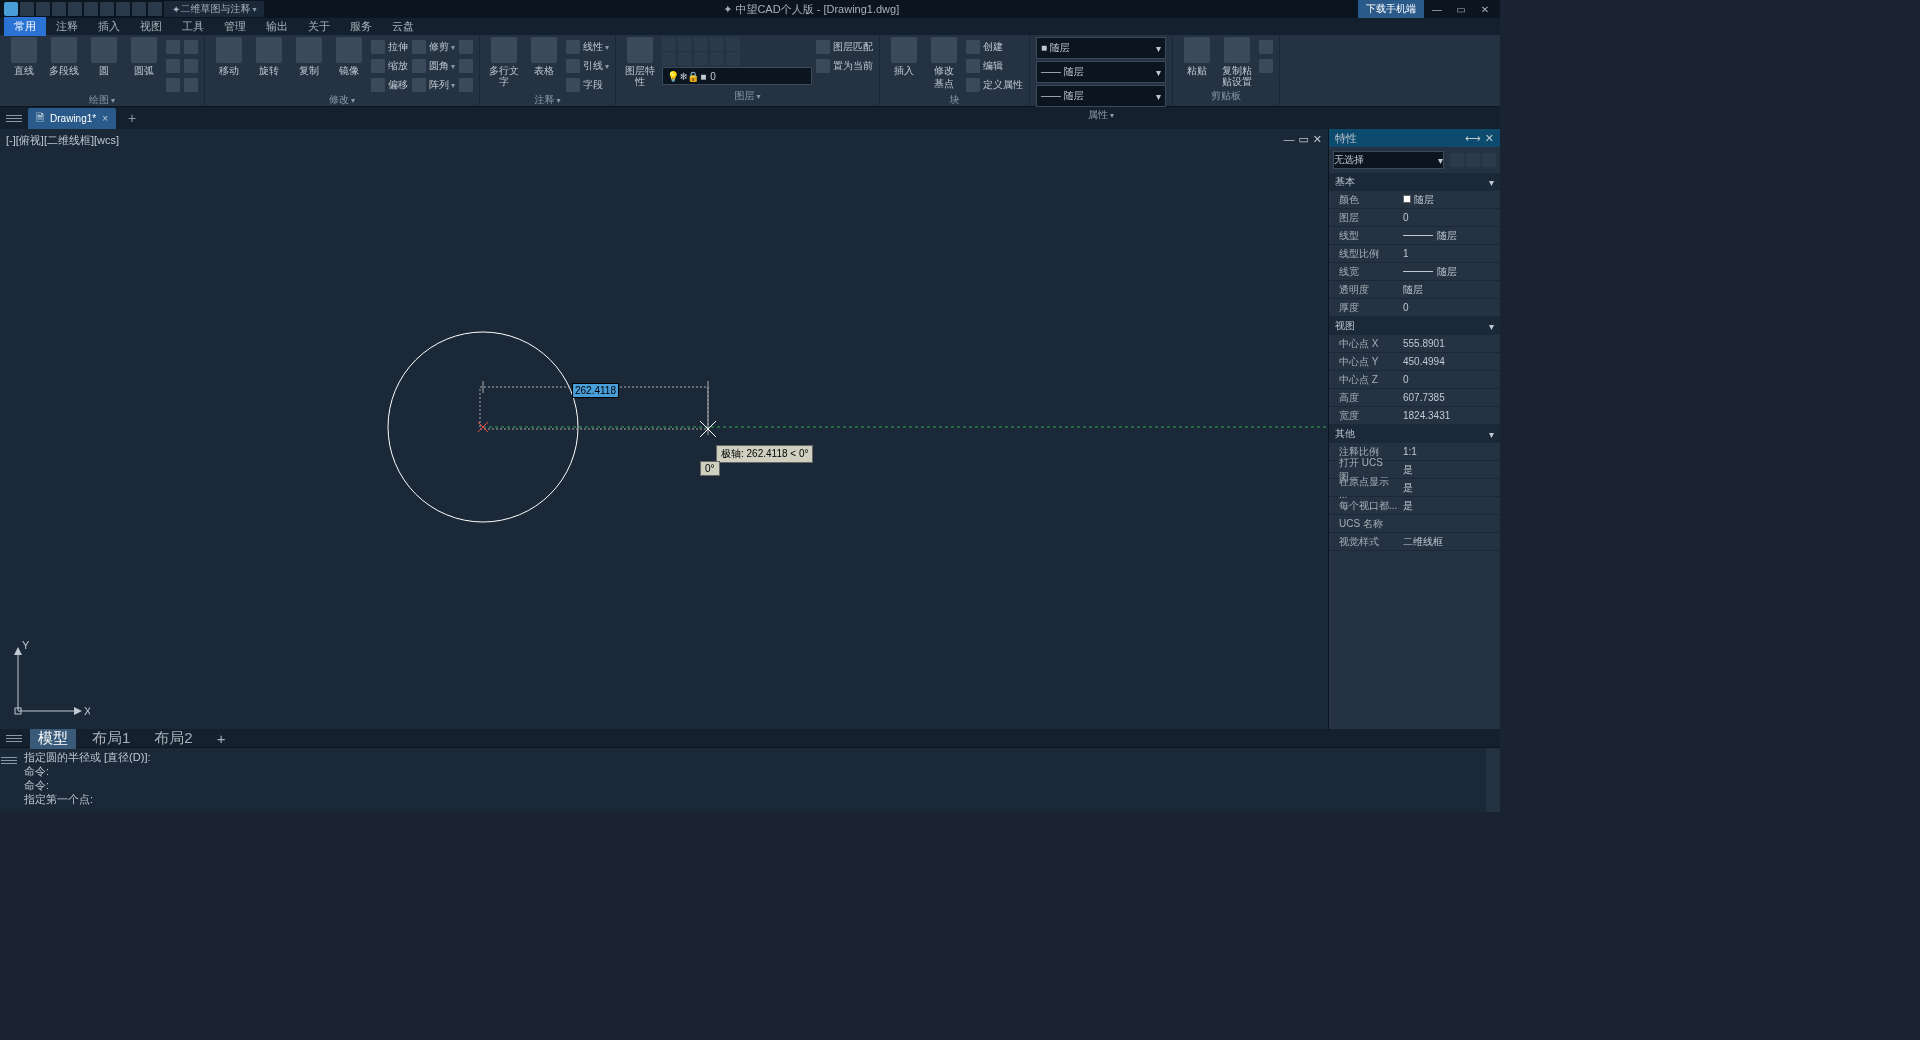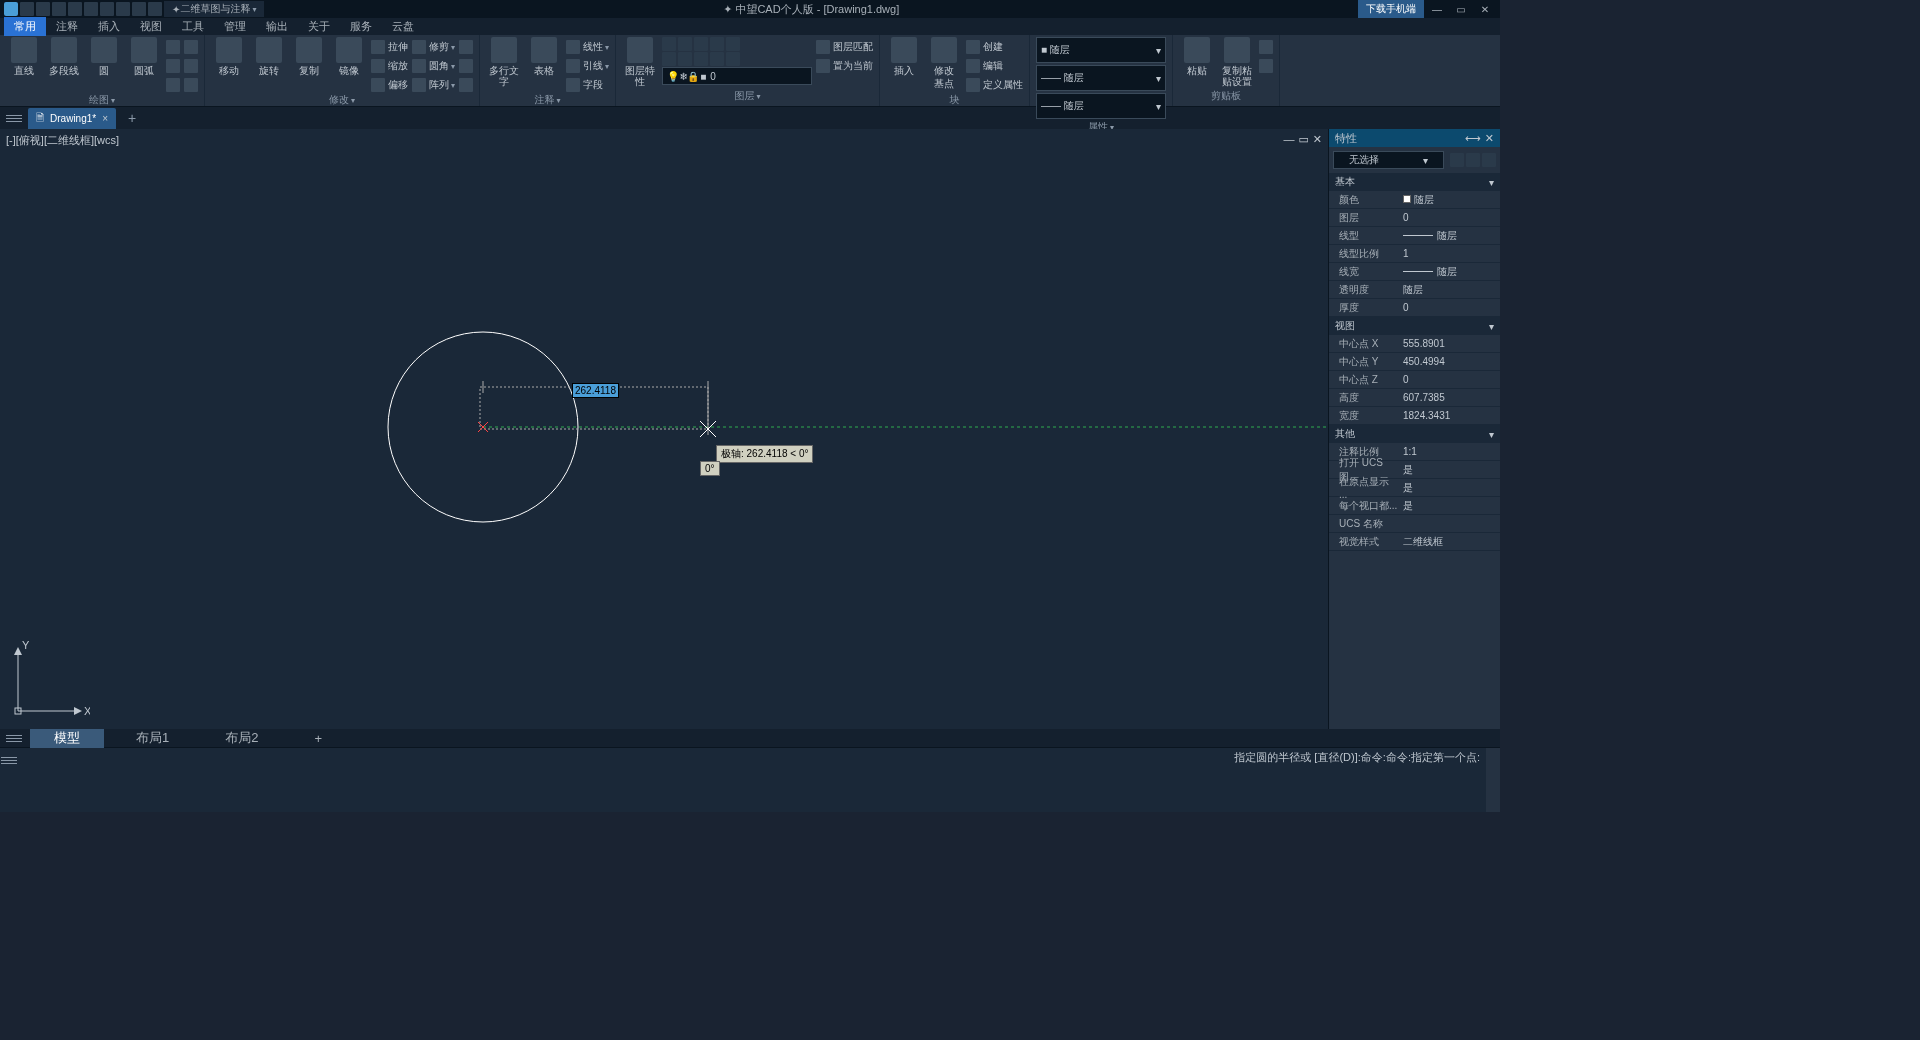--- a/index.html
+++ b/index.html
@@ -27,21 +27,21 @@
 .ribbon-panel-body { flex: 1; display: flex; align-items: flex-start; gap: 4px; }
 .ribbon-panel-title { text-align: center; font-size: 10px; color: #8a98a8; padding: 1px 0; }
 .rbtn-large { display: flex; flex-direction: column; align-items: center; width: 36px; gap: 2px; }
 .rbtn-large .ri { width: 26px; height: 26px; background: #3a4a5a; border-radius: 2px; }
 .rbtn-large .rl { font-size: 10px; color: #c0c8d0; line-height: 11px; text-align: center; }
 .rbtn-small { display: flex; align-items: flex-end; gap: 3px; height: 17px; }
 .rbtn-small .ri { width: 14px; height: 14px; background: #3a4a5a; border-radius: 1px; }
 .rbtn-small .rl { font-size: 10px; color: #c0c8d0; }
 .rcol { display: flex; flex-direction: column; gap: 2px; }
 .layer-combo { background: #0a1520; border: 1px solid #3a4a5a; height: 18px; width: 150px; display: flex; align-items: center; padding: 0 4px; font-size: 10px; }
-.prop-combo { background: #0a1520; border: 1px solid #3a4a5a; height: 22px; width: 130px; display: flex; align-items: center; padding: 12px 4px; font-size: 10px; justify-content: space-between; }
+.prop-combo { background: #0a1520; border: 1px solid #3a4a5a; height: 22px; width: 130px; display: flex; align-items: center; padding: 0 4px; font-size: 10px; justify-content: space-between; }
 
 
 .doctabs { height: 22px; background: #14202e; display: flex; align-items: center; padding: 0 6px; gap: 6px; }
 .hamburger { width: 16px; height: 16px; display: flex; flex-direction: column; justify-content: center; gap: 2px; }
 .hamburger span { height: 1px; background: #8a98a8; }
 .doctab { background: #2a5a8a; padding: 2px 8px; font-size: 10px; color: #fff; display: flex; align-items: center; gap: 6px; border-radius: 2px 2px 0 0; }
 .doctab .close { color: #c0c8d0; cursor: pointer; }
 .doctab-add { color: #8a98a8; font-size: 14px; padding: 0 6px; }
 
 
@@ -52,36 +52,36 @@
 .canvas-svg { position: absolute; inset: 0; }
 .dim-input { position: absolute; background: #4a9ed8; color: #000; font-size: 10px; padding: 1px 2px; border: 1px solid #000; }
 .polar-tip { position: absolute; background: #d0d0c0; color: #000; font-size: 10px; padding: 1px 4px; border: 1px solid #666; margin-top: 6px; }
 .angle-tip { position: absolute; background: #d0d0c0; color: #000; font-size: 10px; padding: 1px 4px; border: 1px solid #666; }
 .ucs { position: absolute; bottom: 10px; left: 10px; }
 
 
 .props { width: 172px; background: #253242; border-left: 1px solid #0a1520; display: flex; flex-direction: column; }
 .props-header { height: 18px; background: #0c4a6e; display: flex; align-items: center; justify-content: space-between; padding: 0 6px; font-size: 11px; }
 .props-header-icons { display: flex; gap: 4px; }
-.props-sel { background: #0a1520; border: 1px solid #3a4a5a; margin: 4px; height: 18px; display: flex; align-items: center; padding: 0 15px; font-size: 10px; justify-content: space-between; }
+.props-sel { background: #0a1520; border: 1px solid #3a4a5a; margin: 4px; height: 18px; display: flex; align-items: center; padding: 0 0; font-size: 10px; justify-content: space-between; }
 .props-section { background: #1a2838; padding: 2px 6px; font-size: 10px; display: flex; align-items: center; justify-content: space-between; }
 .props-row { display: flex; height: 18px; align-items: center; font-size: 10px; border-bottom: 1px solid #1a2838; }
 .props-row .pk { width: 70px; padding-left: 10px; color: #a8b0b8; }
 .props-row .pv { flex: 1; color: #c0c8d0; padding-left: 4px; }
 .pv .swatch { width: 8px; height: 8px; background: #fff; display: inline-block; border: 1px solid #666; margin-right: 3px; }
 .pv .ltline { width: 30px; height: 1px; background: #c0c8d0; display: inline-block; margin-right: 4px; vertical-align: middle; }
 
 
 .layouttabs { height: 18px; background: #14202e; display: flex; align-items: center; padding: 0 6px; gap: 8px; }
-.ltab { padding: 1px 24px; font-size: 13px; color: #a8b0b8; cursor: pointer; }
+.ltab { padding: 1px 8px; font-size: 15px; color: #a8b0b8; cursor: pointer; }
 .ltab.active { background: #3a5a7a; color: #fff; }
 
 
 .cmdarea { height: 100px; background: #1a2838; display: flex; border-top: 1px solid #0a1520; }
-.cmdlines { flex: 1; padding: 2px 6px; font-size: 11px; color: #c0c8d0; display: flex; flex-direction: row; justify-content: flex-end; }
+.cmdlines { flex: 1; padding: 2px 6px; font-size: 11px; color: #c0c8d0; display: flex; flex-direction: column; }
 .cmdline { line-height: 14px; }
 .cmd-hamburger { width: 18px; display: flex; align-items: flex-start; justify-content: center; padding-top: 4px; }
 .cmd-scroll { width: 14px; background: #253242; }
 .cmdprompt { height: 16px; background: #1a2838; border-top: 1px solid #2a3a4a; padding: 1px 6px; font-size: 11px; color: #c0c8d0; display: flex; align-items: center; }
 .cmdprompt .cursor { width: 1px; height: 11px; background: #c0c8d0; margin-left: 2px; }
 
 
 .statusbar { height: 18px; background: #14202e; display: flex; align-items: center; justify-content: space-between; padding: 0 6px; font-size: 10px; color: #a8b0b8; }
 .sb-left { display: flex; align-items: center; gap: 10px; }
 .sb-toggles { display: flex; gap: 2px; }

